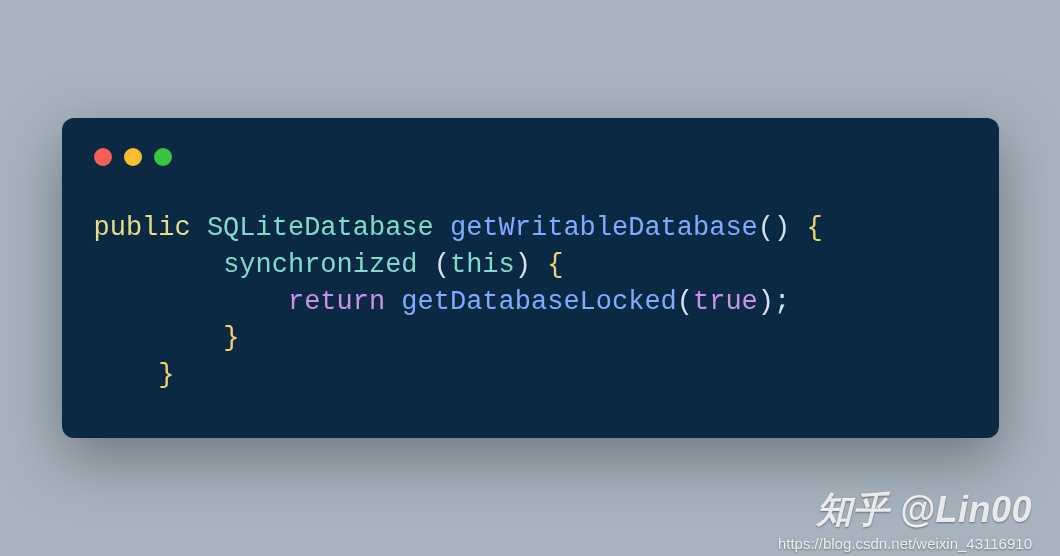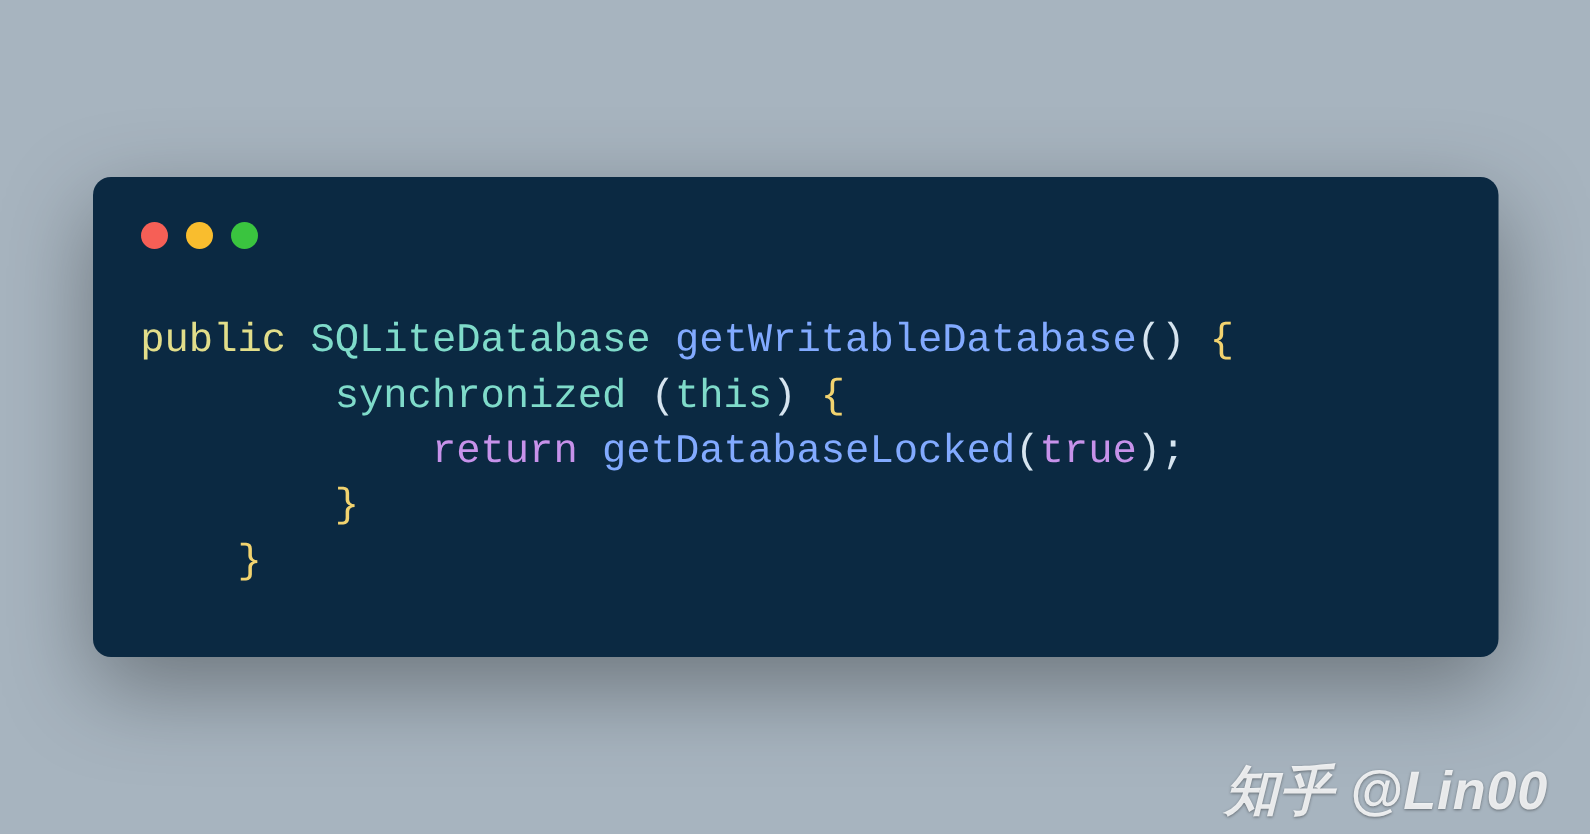--- a/index.html
+++ b/index.html
@@ -80,13 +80,14 @@
   </div>
   <div class="code" id="code-block"><span class="kw-public">public</span><span class="punct"> </span><span class="type">SQLiteDatabase</span><span class="punct"> </span><span class="method">getWritableDatabase</span><span class="punct">() </span><span class="brace">{</span>
         <span class="type">synchronized</span><span class="punct"> (</span><span class="kw-this">this</span><span class="punct">) </span><span class="brace">{</span>
             <span class="kw-return">return</span><span class="punct"> </span><span class="call">getDatabaseLocked</span><span class="punct">(</span><span class="kw-true">true</span><span class="punct">);</span>
         <span class="brace">}</span>
     <span class="brace">}</span></div>
 </div>
 
 <div class="watermark">
   <div class="author">知乎 @Lin00</div>
+  <div class="url">https://blog.csdn.net/weixin_43116910</div>
 </div>
 
 </body></html>

